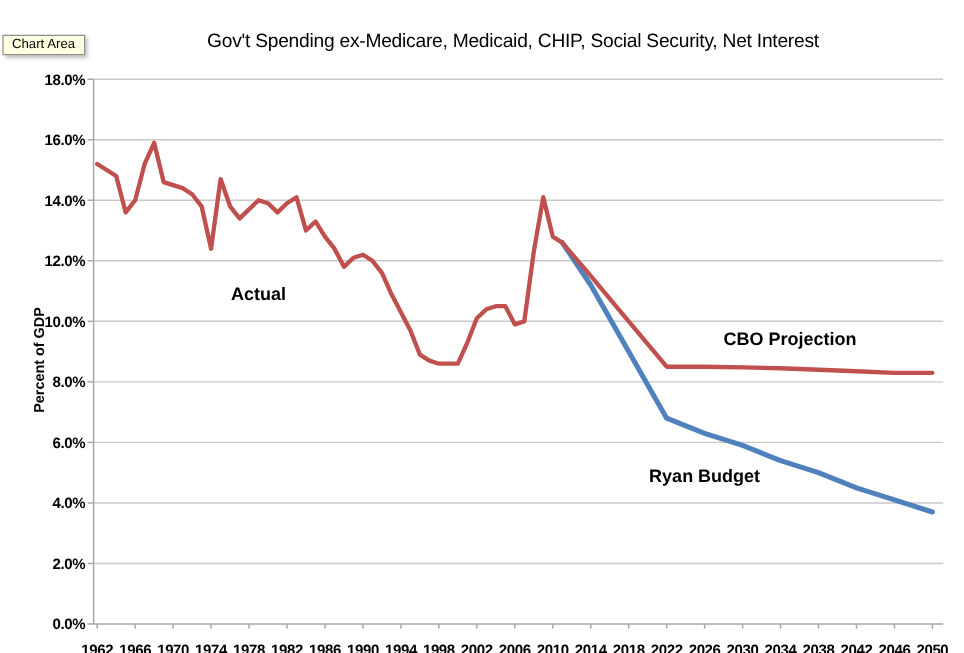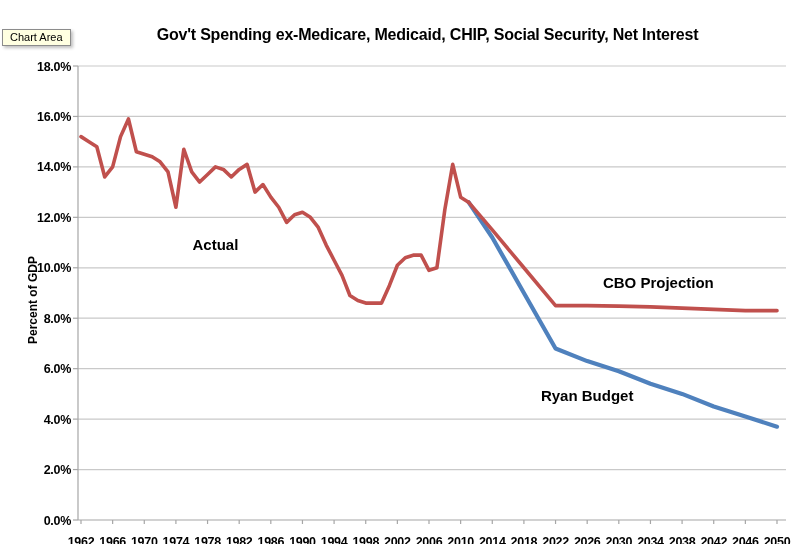--- a/index.html
+++ b/index.html
@@ -1,19 +1,19 @@
 <!DOCTYPE html>
 <html><head>
 <meta charset="utf-8">
 <style>
   html,body{margin:0;padding:0;background:#ffffff;}
   .stage{position:relative;width:803px;height:544px;background:#ffffff;
          font-family:"Liberation Sans",sans-serif;overflow:hidden;margin-top:15px;}
   .chart-title{position:absolute;top:11px;left:60px;right:8px;text-align:center;
-               font-size:16px;font-weight:bold;color:#000;letter-spacing:-0.2px;}
+               font-size:16px;font-weight:normal;color:#000;letter-spacing:-0.2px;}
   .tooltip{position:absolute;left:2px;top:14px;background:#FFFFE1;border:1px solid #8c8c8c;
            padding:1px 7px 2px;font-size:11px;color:#000;box-shadow:2px 2px 3px rgba(0,0,0,0.25);
            white-space:nowrap;z-index:5;}
   .ylabel{position:absolute;left:-13px;top:278px;width:92px;text-align:center;
           transform:rotate(-90deg);font-size:12px;font-weight:bold;color:#000;}
   svg#plot{position:absolute;left:0;top:0;}
   #plot text{font-family:"Liberation Sans",sans-serif;fill:#000;}
   #plot text.tick{font-size:12.5px;font-weight:bold;letter-spacing:-0.3px;}
   #plot text.annot{font-size:15px;font-weight:bold;}
 </style>

